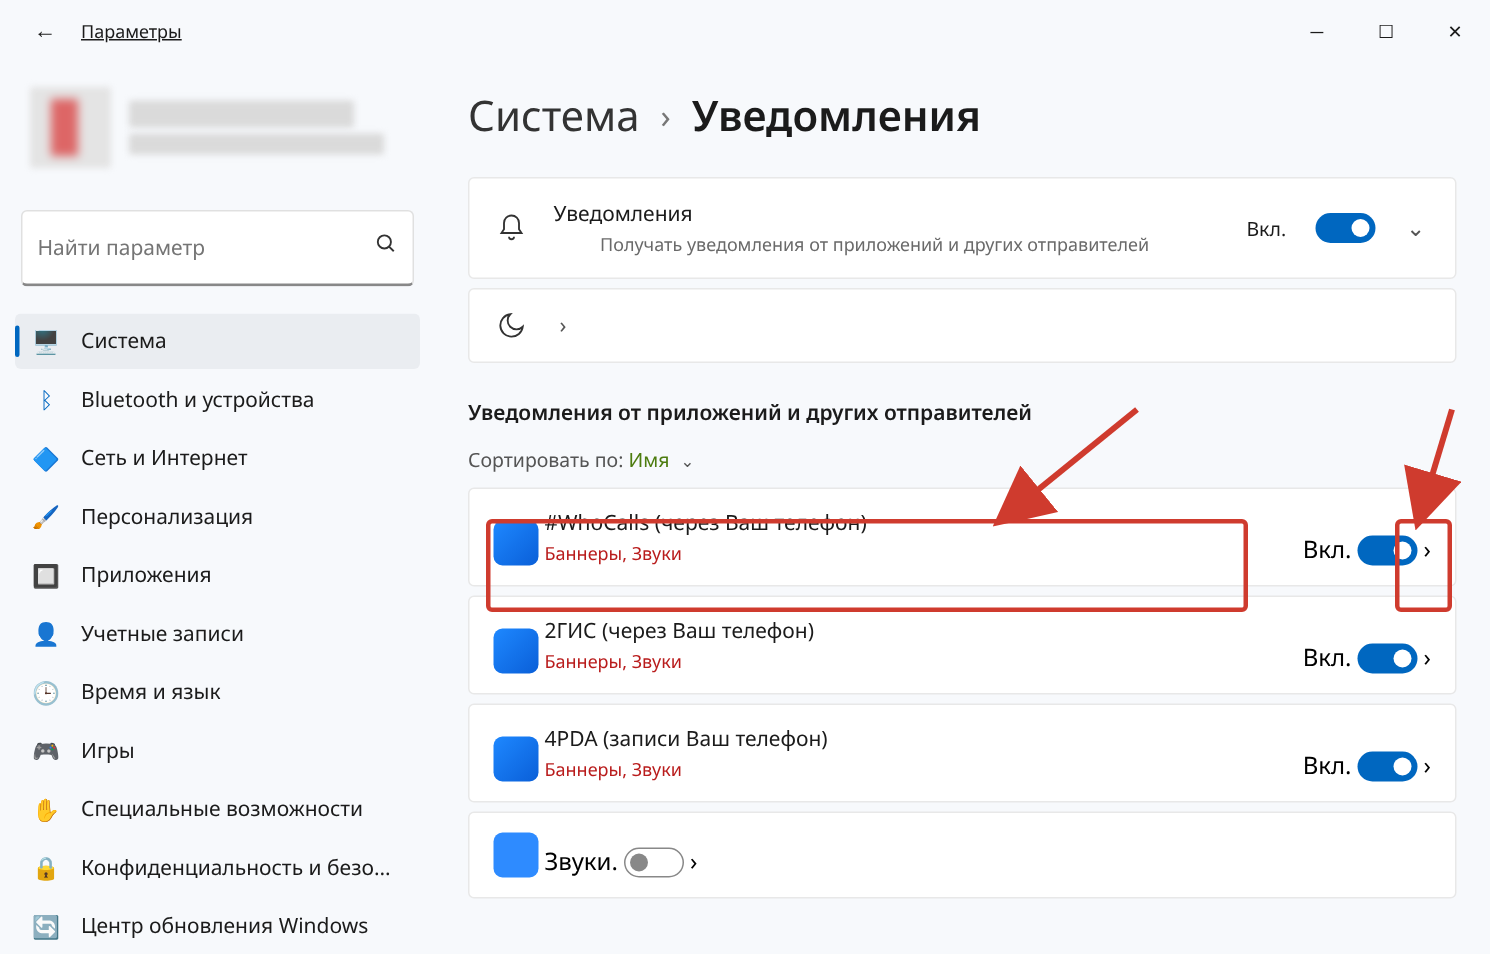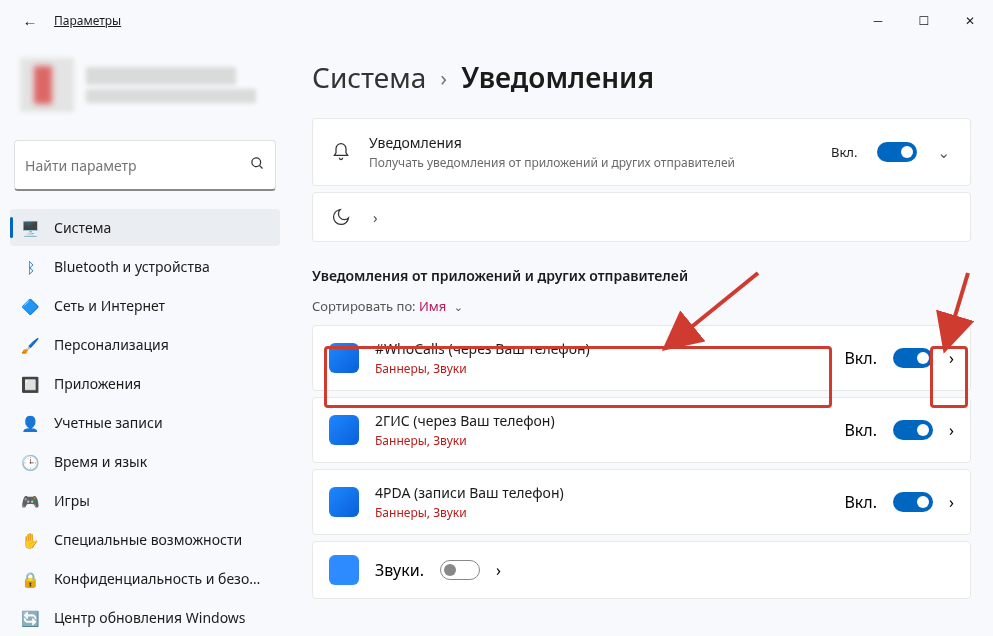--- a/index.html
+++ b/index.html
@@ -36,37 +36,37 @@
 .main { flex:1; padding: 18px 22px 0 22px; overflow-y:auto; }
 .breadcrumb { display:flex; align-items:center; gap:14px; font-size:28px; margin-bottom:22px; }
 .breadcrumb .bc-parent { font-weight:400; color:#333; }
 .breadcrumb .bc-sep { color:#777; font-size:22px; }
 .breadcrumb .bc-current { font-weight:600; color:#1b1b1b; }
 
 .card { background:#fff; border:1px solid #e8e8e8; border-radius:4px; display:flex; align-items:center; padding:14px 16px; margin-bottom:6px; gap:16px; }
 .card .cicon { width:24px; display:flex; justify-content:center; color:#333; font-size:18px; }
 .card .ctext { flex:1; }
 .card .ctitle { font-size:14px; color:#1b1b1b; }
-.card .csub { font-size:12px; color:#6a6a6a; margin-top:2px; }
+.card .csub { font-size:12px; color:#6a6a6a; margin-top:2px;margin-left:31px; }
 .card .state { font-size:13px; color:#1b1b1b; margin-right:4px; }
 .card .chev { font-size:15px; color:#555; padding:0 4px; }
 
 .toggle { width:40px; height:20px; border-radius:10px; position:relative; cursor:pointer; }
 .toggle.on { background:#0067c0; }
 .toggle.off { background:#fff; border:1px solid #888; }
 .toggle .knob { position:absolute; width:12px; height:12px; border-radius:50%; top:4px; }
 .toggle.on .knob { right:4px; background:#fff; }
 .toggle.off .knob { left:3px; top:3px; background:#888; }
 
 .section-title { font-size:14px; font-weight:600; color:#1b1b1b; margin:24px 0 12px; }
 .sort { font-size:13px; color:#555; margin-bottom:10px; }
-.sort .sortval { color:#be185d; }
+.sort .sortval { color:#4d7c0f; }
 .sort .chev { margin-left:4px; font-size:11px; }
 
-.app-row { background:#fff; border:1px solid #e8e8e8; border-radius:4px; display:flex; align-items:center; padding:13px 16px; margin-bottom:6px; gap:16px; position:relative; }
+.app-row { background:#fff; border:1px solid #e8e8e8; border-radius:4px; display:flex; align-items:flex-end; padding:13px 16px; margin-bottom:6px; gap:4px; position:relative; }
 .app-row .aicon { width:30px; height:30px; border-radius:6px; background:linear-gradient(135deg,#1e88ff,#0a5fd8); }
 .app-row.off .aicon { background:#2e8bff; }
 .app-row .atext { flex:1; }
 .app-row .atitle { font-size:14px; color:#1b1b1b; }
 .app-row .asub { font-size:12px; color:#b91c1c; margin-top:2px; }
 
 .hl-main { position:absolute; border:3px solid #cf3b2e; border-radius:4px; pointer-events:none; }
 .arrow { position:absolute; pointer-events:none; }
 .arrow svg { overflow:visible; }
 

